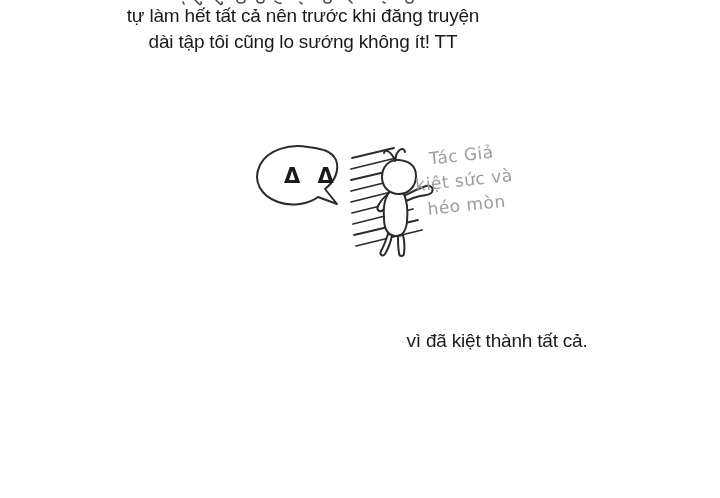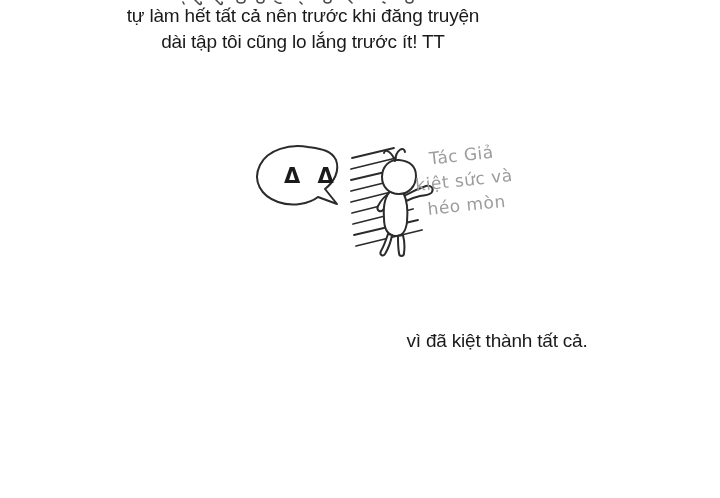--- a/index.html
+++ b/index.html
@@ -81,21 +81,21 @@
     <path class="remnant-mark" d="M 135,1 q 3,3 6,2"></path>
     <path class="remnant-mark" d="M 160,2 l 2,2"></path>
     <path class="remnant-mark" d="M 184,0 C 184,4 191,4 191,0"></path>
     <path class="remnant-mark" d="M 209,0 l 3,3"></path>
     <path class="remnant-mark" d="M 243,2 l 2,1"></path>
     <path class="remnant-mark" d="M 266,0 C 266,4 273,4 273,0"></path>
   </svg>
 
   <div class="narration narration-top">
     <div>tự làm hết tất cả nên trước khi đăng truyện</div>
-    <div>dài tập tôi cũng lo lắng trước ít! TT</div>
+    <div>dài tập tôi cũng lo sướng không ít! TT</div>
   </div>
 
   <svg class="doodle-svg" width="280" height="135" viewBox="0 0 280 135">
 
     <g>
       <line class="hatch" x1="104" y1="28" x2="146" y2="18"></line>
       <line class="hatch" x1="103" y1="39" x2="148" y2="28"></line>
       <line class="hatch" x1="103" y1="50" x2="150" y2="39"></line>
       <line class="hatch" x1="103" y1="61" x2="152" y2="49"></line>
       <line class="hatch" x1="103" y1="72" x2="155" y2="59"></line>

